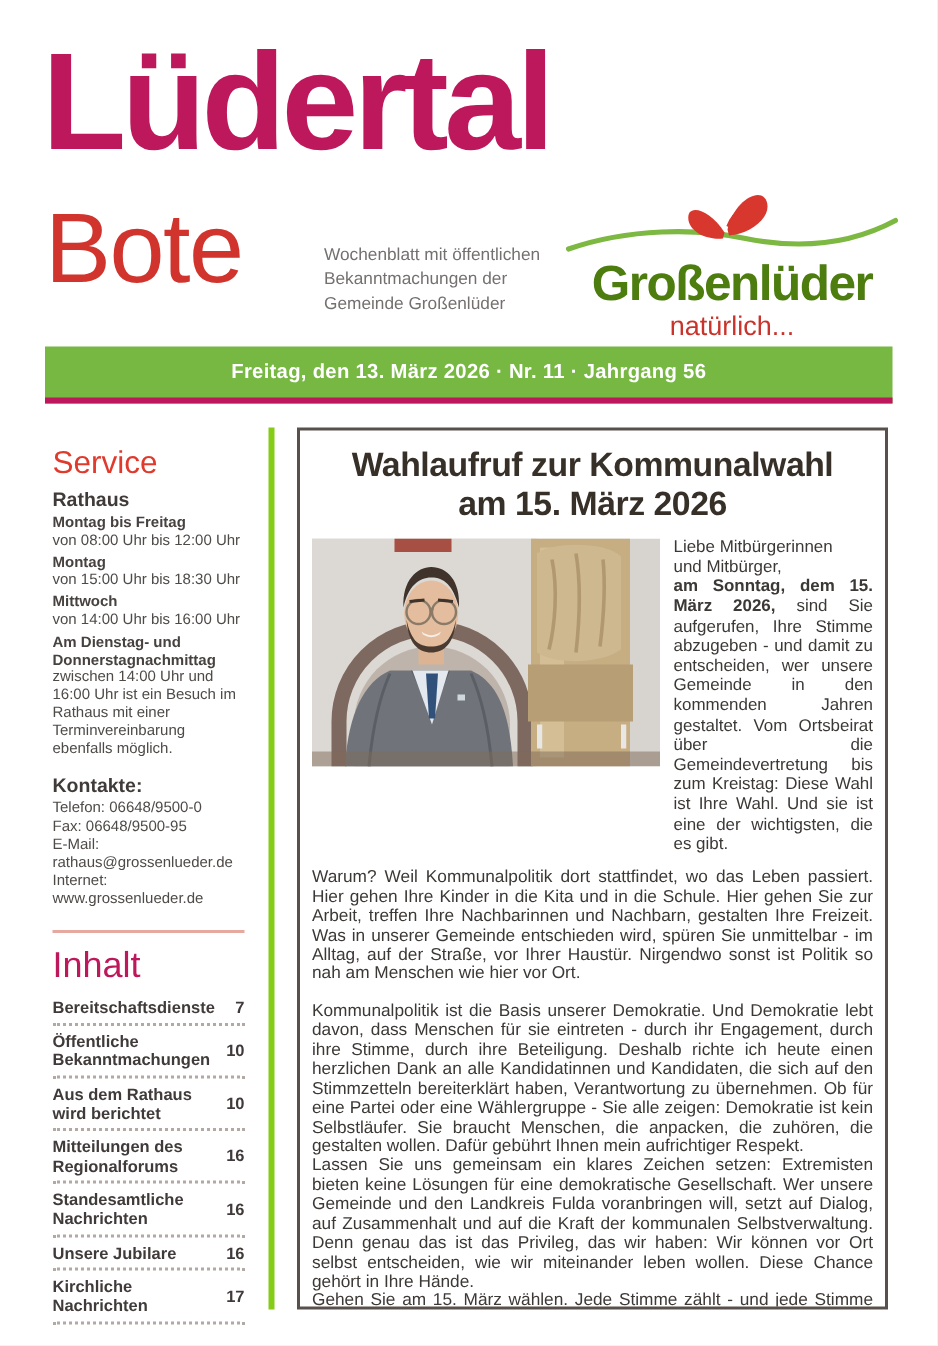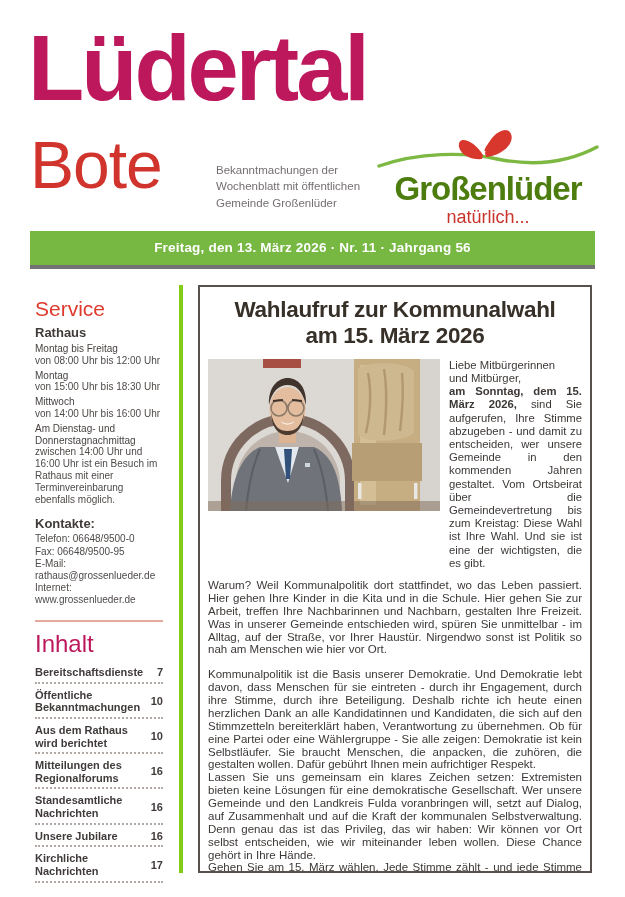--- a/index.html
+++ b/index.html
@@ -32,42 +32,42 @@
   .logo-name{
     font-size:33px;font-weight:700;letter-spacing:-1px;color:#4d7c0f;
     line-height:1.05;margin-top:-4px;
   }
   .logo-tagline{
     font-size:18px;color:#c8342c;line-height:1.1;margin-top:1px;
   }
   
   .banner{
     margin:0 30px;height:34px;background:#77b843;
-    border-bottom:4px solid #737373;
+    border-bottom:4px solid #be185d;
     color:#ffffff;font-size:13.5px;font-weight:700;letter-spacing:.2px;
     text-align:center;line-height:34px;
   }
   
   .content{
     display:flex;align-items:stretch;
     margin:16px 33px 0 35px;height:588px;
   }
   
   .sidebar{
     width:128px;flex-shrink:0;
     border-right:4px solid #84cc16;
     padding-right:16px;
     display:flex;flex-direction:column;
     font-size:10px;color:#4e4a48;
   }
   .crest{display:block;margin:0 0 12px 2px;}
   .svc-heading{font-size:21px;color:#e03a2d;line-height:1.1;margin:0 0 5px;}
   .svc-office{font-size:13px;font-weight:700;color:#403b39;margin:0 0 3px;}
   .hours-group{margin-bottom:3px;line-height:1.18;}
-  .hours-label{display:block;font-weight:400;color:#474240;}
+  .hours-label{display:block;font-weight:700;color:#474240;}
   .hours-time{display:block;}
   .contact-heading{font-size:13px;font-weight:700;color:#403b39;margin:8px 0 2px;}
   .contact-line{display:block;line-height:1.22;}
   .sb-divider{border:none;border-top:2px solid #e6a89f;margin:13px 0 9px;width:100%;}
   .toc-heading{font-size:24px;color:#be185d;line-height:1.1;margin:0 0 7px;}
   .toc-item{
     display:flex;justify-content:space-between;align-items:center;gap:4px;
     font-size:11px;font-weight:700;color:#403b3a;line-height:1.15;
     border-bottom:2px dotted #b2a8a4;
     padding:2px 0 3px;margin-bottom:3px;
@@ -104,22 +104,22 @@
 </style>
 </head>
 <body>
 
 <div class="page">
 
   <div class="masthead">
     <div class="mast-title1">Lüdertal</div>
     <div class="mast-title2">Bote</div>
     <div class="mast-subtitle">
+      <span>Wochenblatt mit öffentlichen</span>
       <span>Bekanntmachungen der</span>
-      <span>Wochenblatt mit öffentlichen</span>
       <span>Gemeinde Großenlüder</span>
     </div>
     <div class="logo">
       <svg width="222" height="50" viewBox="0 0 222 50">
         <path d="M2 40 C42 26 88 26 120 33 C160 41 192 36 220 21" stroke="#7cb842" stroke-width="3.4" fill="none" stroke-linecap="round"></path>
         <path d="M108 27 C112 8 130 -2 134 8 C138 18 124 30 109 31 Z" fill="#d8372d"></path>
         <path d="M106 29 C96 13 80 9 82 21 C84 30 96 34 105 33 Z" fill="#d8372d"></path>
         <path d="M108 25 C110 19 114 15 119 12" stroke="#d8372d" stroke-width="1.6" fill="none"></path>
       </svg>
       <div class="logo-name">Großenlüder</div>

